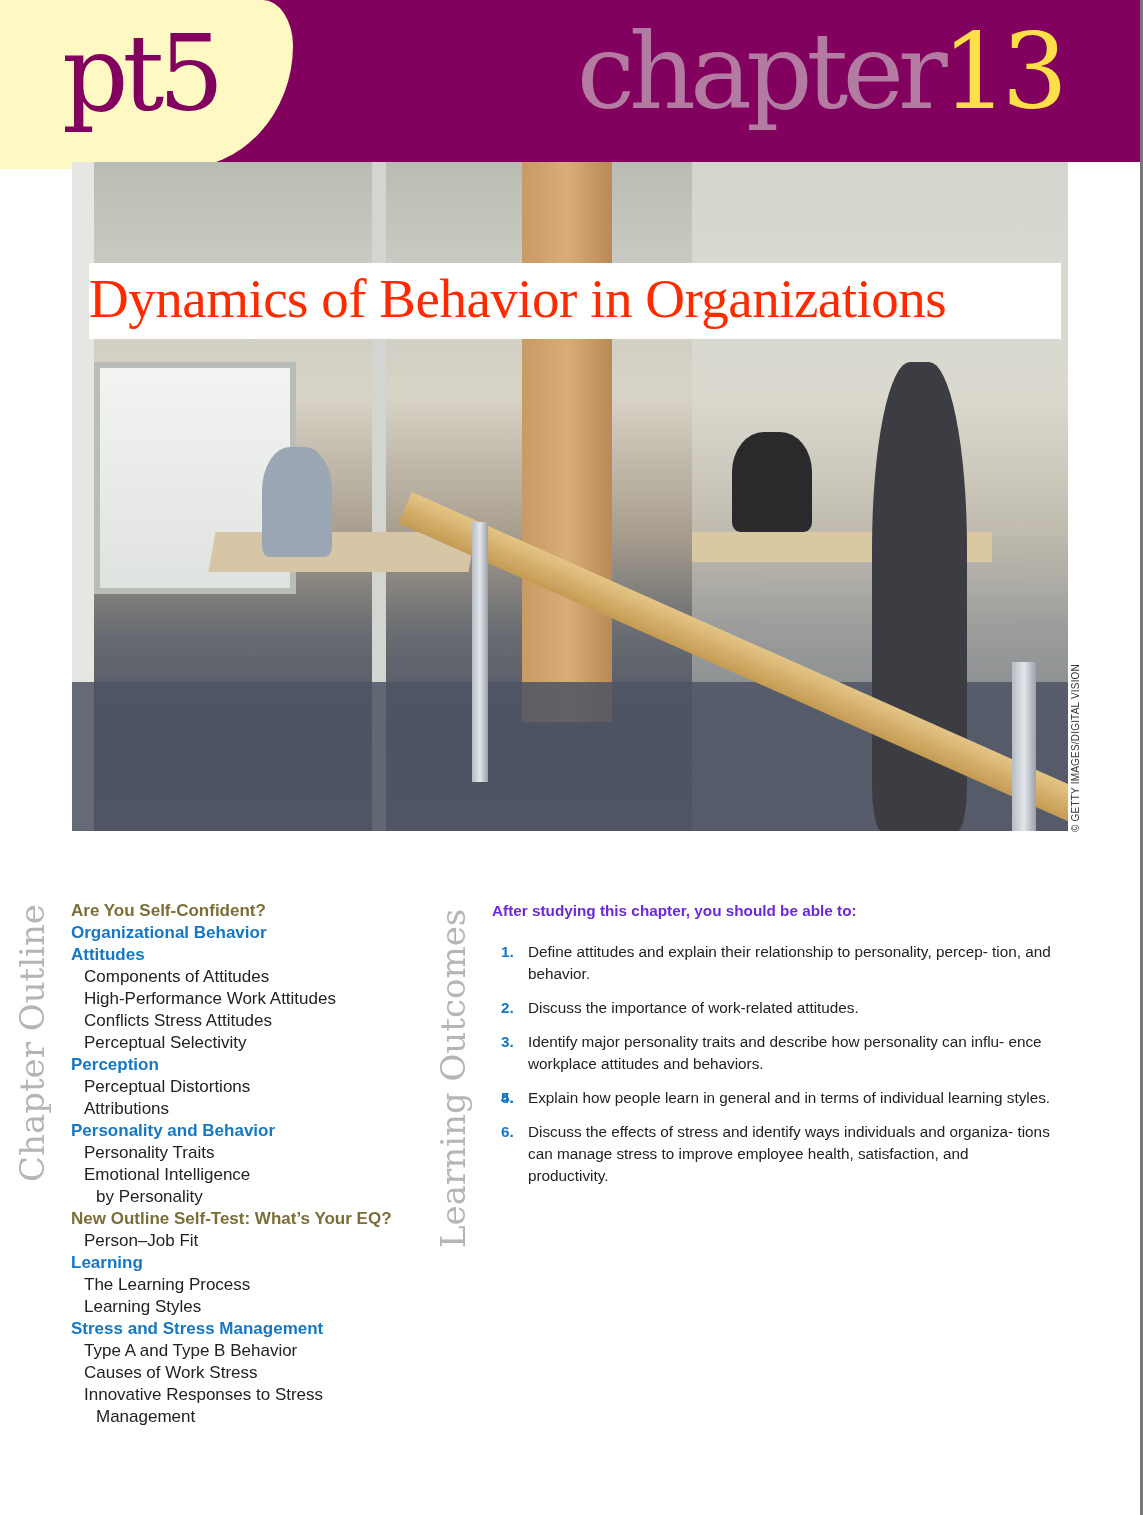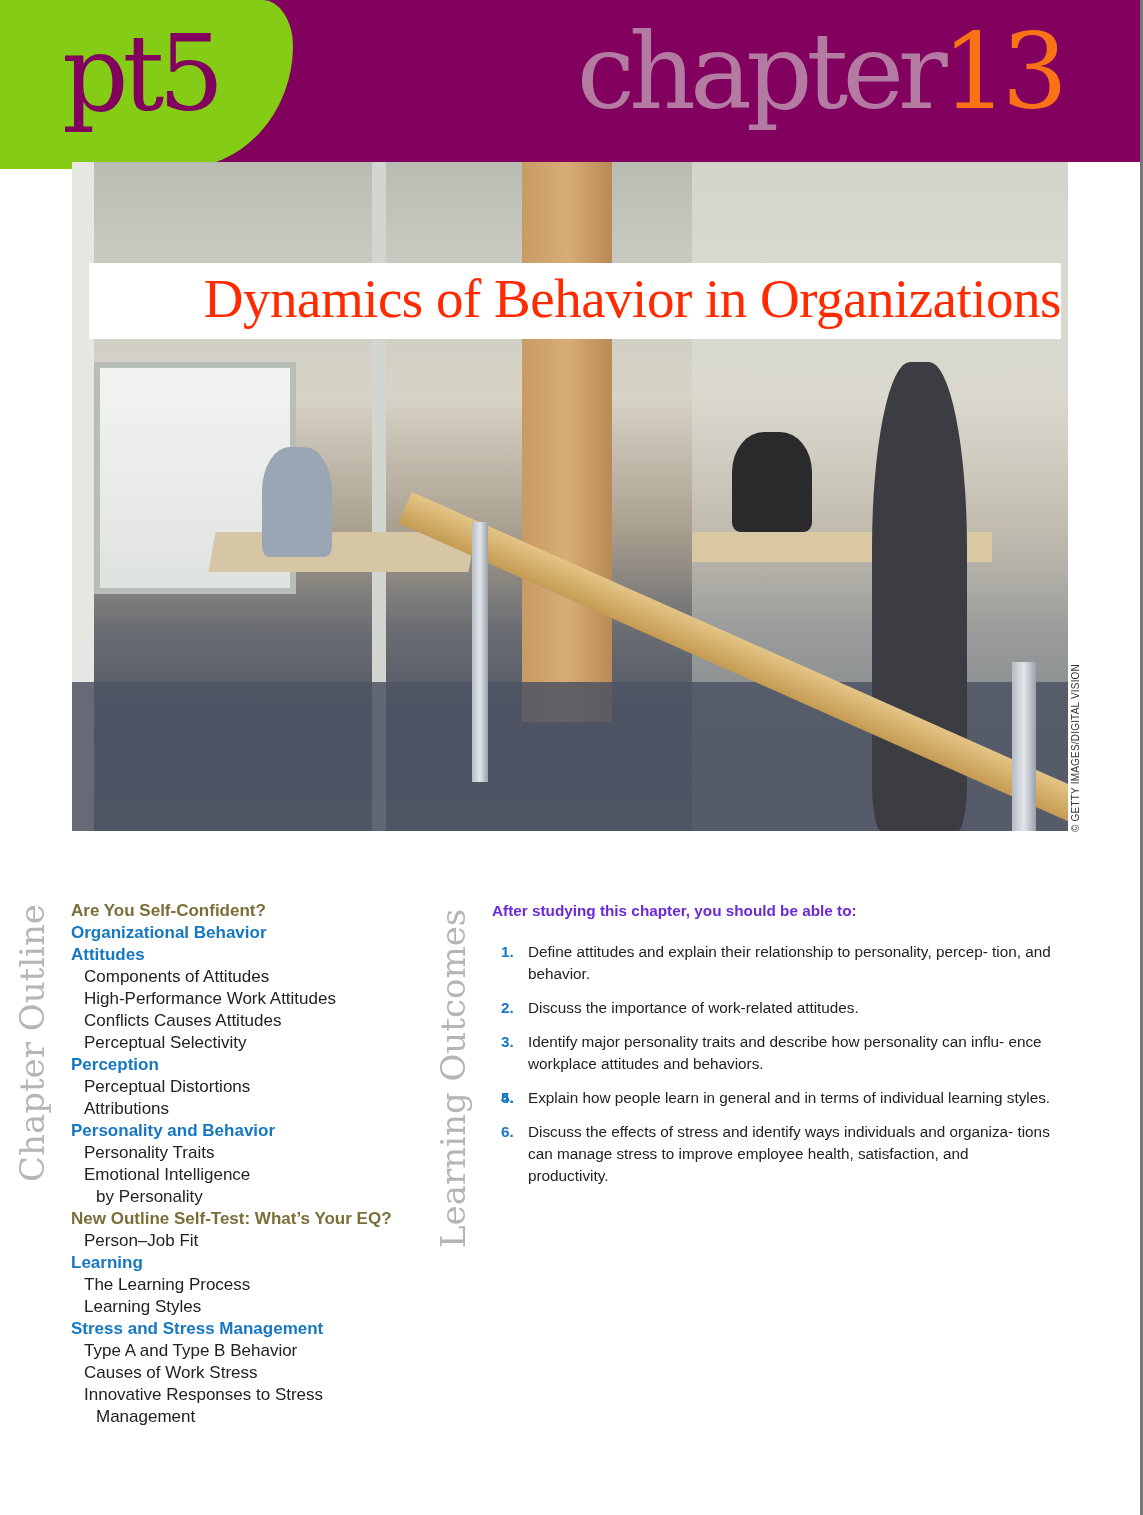--- a/index.html
+++ b/index.html
@@ -1,39 +1,39 @@
 <!DOCTYPE html>
 <html><head>
 <meta charset="utf-8">
 <style>
   html, body { margin:0; padding:0; }
   body { width:1143px; height:1515px; background:#ffffff; position:relative; overflow:hidden; font-family:"Liberation Sans", sans-serif; }
   .header { position:absolute; left:0; top:0; width:1140px; height:162px; background:#82005e; }
   .header-edge { position:absolute; right:0; top:0; width:3px; height:1515px; background:#777; }
-  .pt-tab { position:absolute; left:0; top:0; width:293px; height:169px; background:#84cc16; border-bottom-right-radius:150px 162px; border-top-right-radius:40px 60px; }
+  .pt-tab { position:absolute; left:0; top:0; width:293px; height:169px; background:#fef9c3; border-bottom-right-radius:150px 162px; border-top-right-radius:40px 60px; }
   .pt-label { position:absolute; left:62px; top:22px; font-family:"DejaVu Serif", serif; font-size:104px; color:#82005e; letter-spacing:-6px; line-height:1; }
   .chapter-label { position:absolute; right:78px; top:20px; font-family:"DejaVu Serif", serif; font-size:104px; line-height:1; letter-spacing:-6px; }
   .chapter-word { color:#b47ba2;margin-top:13px; }
-  .chapter-num { color:#f97316; }
+  .chapter-num { color:#fde047; }
 
   .photo { position:absolute; left:72px; top:162px; width:996px; height:669px; overflow:hidden;
     background: linear-gradient(180deg, #b8bcb2 0%, #c9cbc2 15%, #d7d3c6 35%, #a99f8f 55%, #6a6d72 70%, #4c5463 85%, #5a5f6a 100%); }
   .photo .win-left { position:absolute; left:22px; top:200px; width:190px; height:220px; background:linear-gradient(180deg,#f3f4f1,#dfe3e0); border:6px solid #b9bdb7; }
   .photo .door { position:absolute; left:450px; top:0; width:90px; height:560px; background:linear-gradient(90deg,#c89a64,#d8ad78,#b98a55); }
   .photo .glass-r { position:absolute; left:620px; top:0; width:376px; height:669px; background:linear-gradient(180deg,rgba(230,230,222,.6),rgba(200,200,190,.4)); }
   .photo .frame { position:absolute; background:#e6e7e3; }
   .photo .desk1 { position:absolute; left:140px; top:370px; width:260px; height:40px; background:#d6c6a6; transform:skewX(-10deg); }
   .photo .desk2 { position:absolute; left:620px; top:370px; width:300px; height:30px; background:#d9c8a2; }
   .photo .rail { position:absolute; left:340px; top:330px; width:900px; height:34px; background:linear-gradient(180deg,#e4c586,#c59b53); transform-origin:left top; transform:rotate(24deg); }
   .photo .post { position:absolute; background:linear-gradient(90deg,#b6bcc4,#e2e5ea,#9aa1aa); }
   .photo .person { position:absolute; border-radius:40% 40% 10% 10%; }
   .photo .floor { position:absolute; left:0; top:520px; width:996px; height:149px; background:#4d5463; opacity:.85; }
 
   .title-banner { position:absolute; left:89px; top:263px; width:972px; height:76px; background:#ffffff; }
-  .title-text { position:absolute; left:0; top:4px; width:100%; text-align:right; font-family:"Liberation Serif", serif; font-size:55px; color:#ff2a00; white-space:nowrap; letter-spacing:-0.5px; }
+  .title-text { position:absolute; left:0; top:4px; width:100%; text-align:left; font-family:"Liberation Serif", serif; font-size:55px; color:#ff2a00; white-space:nowrap; letter-spacing:-0.5px; }
 
   .credit { position:absolute; left:1070px; top:832px; transform-origin:left top; transform:rotate(-90deg); font-size:10px; color:#333; white-space:nowrap; letter-spacing:0.2px; }
 
   .side-title { position:absolute; transform-origin:left top; transform:rotate(-90deg); font-family:"DejaVu Serif", serif; color:#b5b5b5; font-size:34px; white-space:nowrap; line-height:1; }
   .outline-title { left:15px; top:1182px; }
   .outcomes-title { left:436px; top:1248px; }
 
   .outline { position:absolute; left:71px; top:900px; width:360px; font-size:17px; line-height:22px; }
   .outline .row { white-space:nowrap; }
   .outline .feature { color:#7b6e38; font-weight:bold; }
@@ -84,21 +84,21 @@
 
 <div class="side-title outline-title">Chapter Outline</div>
 <div class="side-title outcomes-title">Learning Outcomes</div>
 
 <div class="outline">
   <div class="row feature">Are You Self-Confident?</div>
   <div class="row section">Organizational Behavior</div>
   <div class="row section">Attitudes</div>
   <div class="row sub">Components of Attitudes</div>
   <div class="row sub">High-Performance Work Attitudes</div>
-  <div class="row sub">Conflicts Causes Attitudes</div>
+  <div class="row sub">Conflicts Stress Attitudes</div>
   <div class="row sub">Perceptual Selectivity</div>
   <div class="row section">Perception</div>
   <div class="row sub">Perceptual Distortions</div>
   <div class="row sub">Attributions</div>
   <div class="row section">Personality and Behavior</div>
   <div class="row sub">Personality Traits</div>
   <div class="row sub">Emotional Intelligence</div>
   <div class="row sub2">by Personality</div>
   <div class="row feature">New Outline Self-Test: What’s Your EQ?</div>
   <div class="row sub">Person–Job Fit</div>

